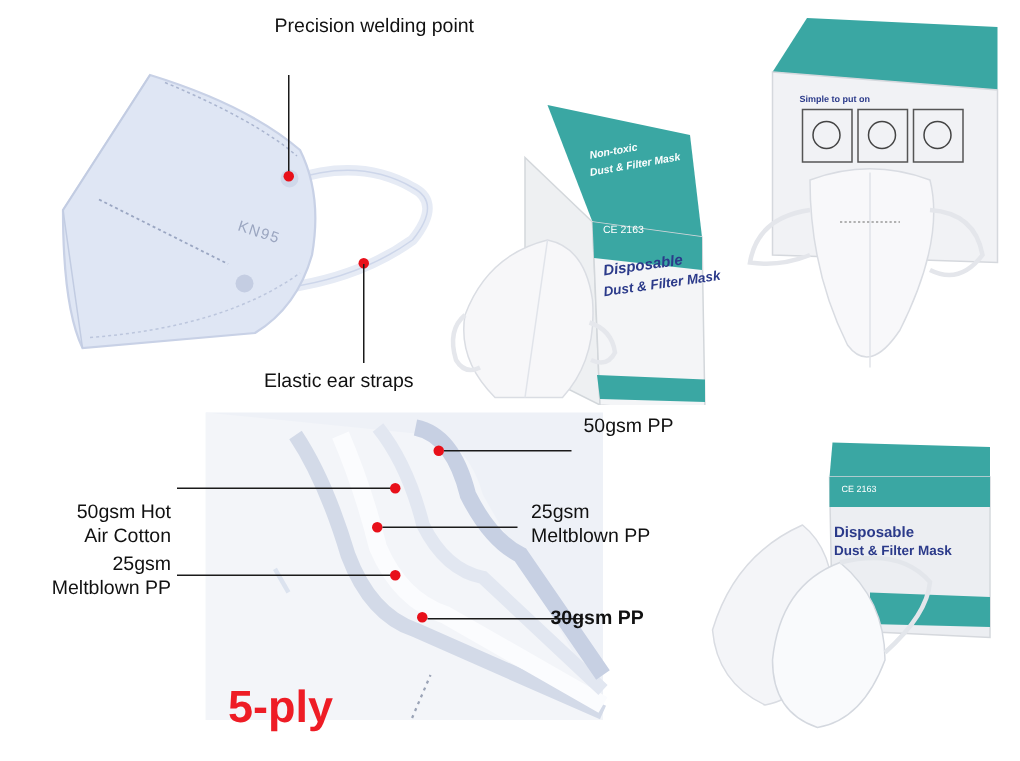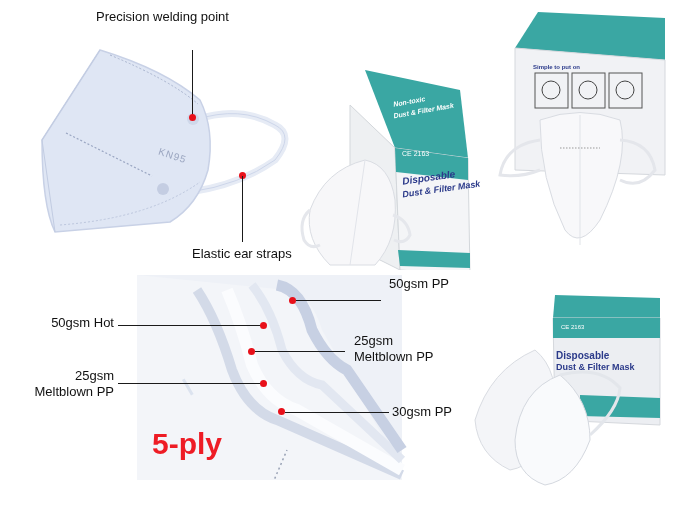--- a/index.html
+++ b/index.html
@@ -2,21 +2,21 @@
 <html><head>
 <meta charset="utf-8">
 <style>
   html, body { margin:0; padding:0; background:#ffffff; }
   body { width:680px; height:507px; position:relative; overflow:hidden; font-family:"Liberation Sans", sans-serif; }
   .abs { position:absolute; }
   .label { position:absolute; color:#111; font-size:13px; line-height:16px; white-space:nowrap; }
   .label.right { text-align:right; }
   .line { position:absolute; background:#1a1a1a; }
   .dot { position:absolute; width:7px; height:7px; border-radius:50%; background:#e8101a; }
-  .ply { position:absolute; color:#ee1c25; font-weight:bold; font-size:30px; line-height:32px; }
+  .ply { position:absolute; color:#ee1c25; font-weight:bold; font-size:30px; line-height:32px;margin-top:28px; }
   .boxtext { position:absolute; color:#fff; font-size:7px; font-weight:bold; font-style:italic; }
   .boxblue { position:absolute; color:#2b3a8a; font-weight:bold; font-style:italic; }
   svg { position:absolute; }
 </style>
 </head>
 <body>
 
 <div>
   <svg width="300" height="240" style="left:0;top:0;">
 
@@ -27,29 +27,29 @@
     <path d="M100,50 L42,140 L55,232" fill="none" stroke="#c2ccE2" stroke-width="1"></path>
     <path d="M110,55 Q170,80 198,104" fill="none" stroke="#aab5cf" stroke-width="1" stroke-dasharray="2,2"></path>
     <path d="M66,133 L152,176" fill="none" stroke="#9aa6c2" stroke-width="1.2" stroke-dasharray="2,2"></path>
     <path d="M60,225 Q150,218 200,182" fill="none" stroke="#bcc6dd" stroke-width="1" stroke-dasharray="2,2"></path>
 
     <circle cx="193" cy="119" r="6" fill="#cfd8ea"></circle>
     <circle cx="163" cy="189" r="6" fill="#c4cde2"></circle>
   </svg>
   <div class="abs" style="left:158px;top:150px;font-size:10px;color:#9ba6c0;transform:rotate(18deg);letter-spacing:1px;">KN95</div>
 
-  <div class="label" style="left:96px;top:9px;width:200px;text-align:left;">
+  <div class="label" style="left:116px;top:9px;width:200px;text-align:right;">
     <div>Precision welding point</div>
   </div>
   <div class="line" style="left:192px;top:50px;width:1px;height:66px;"></div>
   <div class="dot" style="left:189px;top:114px;"></div>
 
   <div class="dot" style="left:239px;top:172px;"></div>
   <div class="line" style="left:242px;top:176px;width:1px;height:66px;"></div>
-  <div class="label" style="left:192px;top:246px;">Elastic ear straps</div>
+  <div class="label" style="left:176px;top:246px;">Elastic ear straps</div>
 </div>
 
 <div>
   <svg width="200" height="230" style="left:290px;top:40px;">
 
     <path d="M75,30 L170,50 L178,118 L105,108 Z" fill="#3aa7a3"></path>
 
     <path d="M60,65 L105,108 L110,230 L60,205 Z" fill="#eef0f2" stroke="#d3d7db"></path>
 
     <path d="M105,108 L178,118 L180,235 L110,230 Z" fill="#f4f5f7" stroke="#d3d7db"></path>
@@ -100,43 +100,44 @@
     <path d="M120,250 L150,180" fill="none" stroke="#9aa3b6" stroke-width="1.5" stroke-dasharray="2,3"></path>
     <rect x="45" y="110" width="3" height="18" fill="#dce3ef" transform="rotate(-30 45 110)"></rect>
   </svg>
 
   <div class="dot" style="left:289px;top:297px;"></div>
   <div class="line" style="left:296px;top:300px;width:85px;height:1px;"></div>
   <div class="label" style="left:389px;top:276px;">
     <div>50gsm PP</div>
   </div>
 
-  <div class="label right" style="left:20px;top:315px;width:94px;">
+  <div class="label right" style="left:20px;top:333px;width:94px;">
     <div>50gsm Hot</div>
+    <div>Air Cotton</div>
   </div>
   <div class="line" style="left:118px;top:325px;width:143px;height:1px;"></div>
   <div class="dot" style="left:260px;top:322px;"></div>
 
   <div class="dot" style="left:248px;top:348px;"></div>
   <div class="line" style="left:255px;top:351px;width:90px;height:1px;"></div>
   <div class="label" style="left:354px;top:333px;">
     <div>25gsm</div>
     <div>Meltblown PP</div>
   </div>
 
   <div class="label right" style="left:10px;top:368px;width:104px;">
     <div>25gsm</div>
     <div>Meltblown PP</div>
   </div>
   <div class="line" style="left:118px;top:383px;width:143px;height:1px;"></div>
   <div class="dot" style="left:260px;top:380px;"></div>
 
   <div class="dot" style="left:278px;top:408px;"></div>
   <div class="line" style="left:285px;top:412px;width:104px;height:1px;"></div>
-  <div class="label" style="left:392px;top:404px;">
+  <div class="label" style="left:367px;top:404px;font-weight:bold;">
     <div>30gsm PP</div>
   </div>
 
   <div class="ply" style="left:152px;top:428px;">5-ply</div>
 </div>
 
 <div>
   <svg width="220" height="237" style="left:460px;top:270px;">
     <path d="M95,25 L200,28 L200,48 L93,48 Z" fill="#3aa7a3"></path>
     <path d="M93,48 L200,48 L200,155 L95,150 Z" fill="#eceef2" stroke="#d5d8dd"></path>

